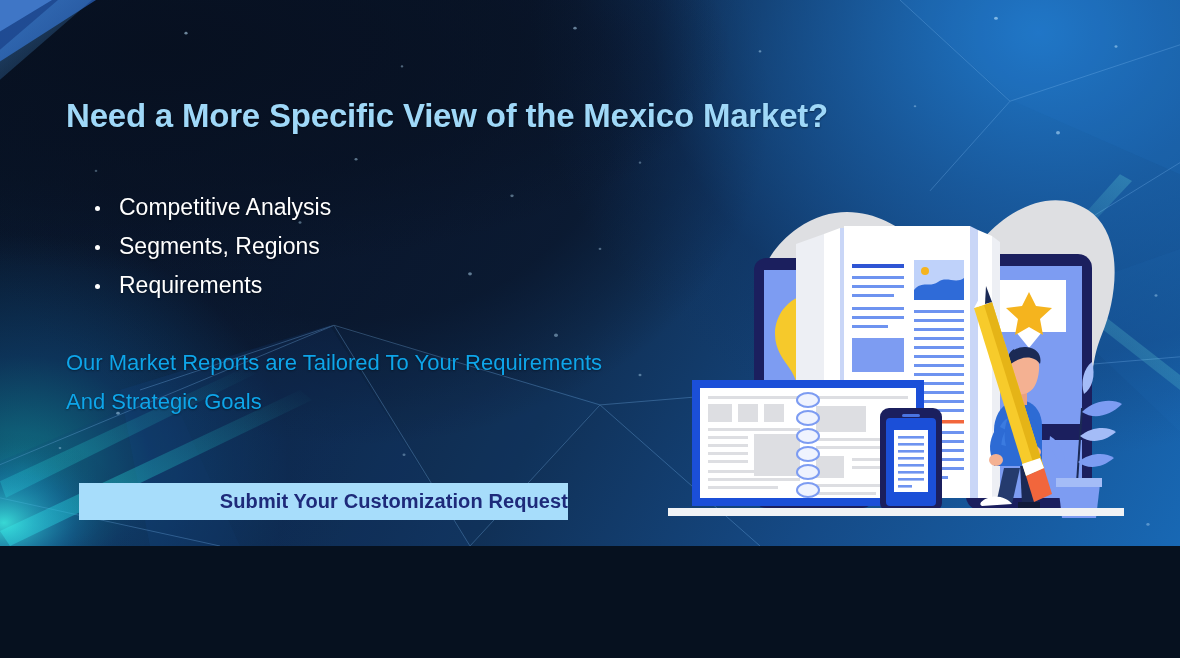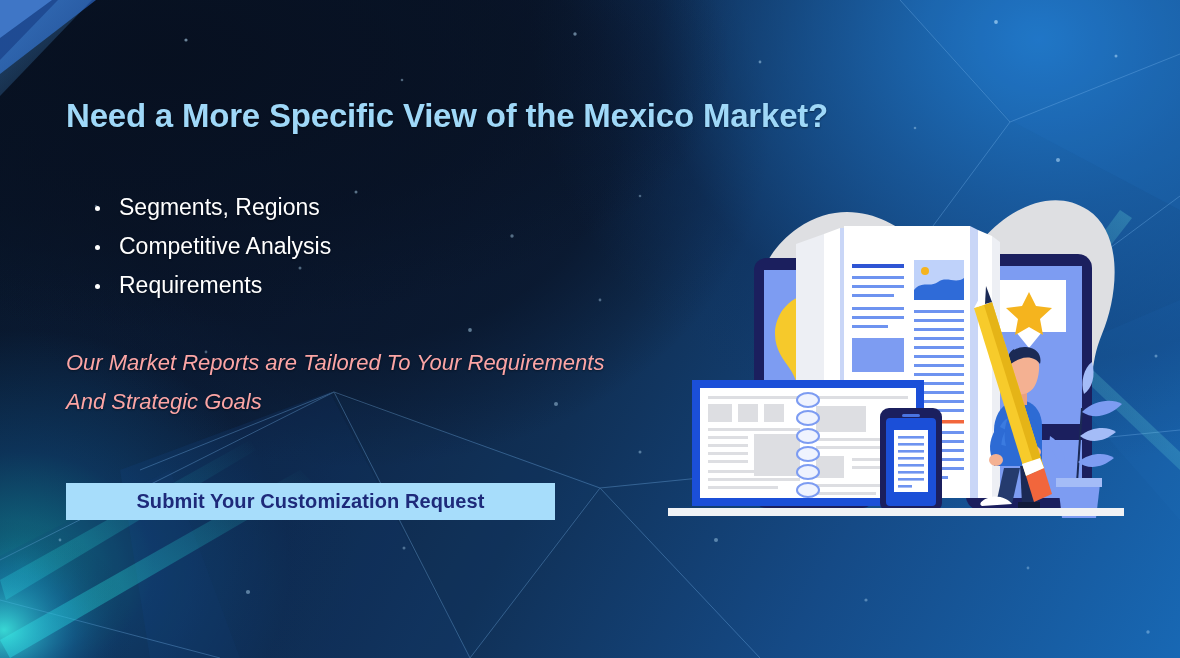--- a/index.html
+++ b/index.html
@@ -6,21 +6,21 @@
   * { margin:0; padding:0; box-sizing:border-box; }
   html, body { background:#06111f; }
   body {
     font-family:"Liberation Sans", sans-serif;
     -webkit-font-smoothing:antialiased;
   }
 
   .banner {
     position:relative;
     width:1180px;
-    height:658px;
+    height:546px;
     overflow:hidden;
     background:#0a1930;
   }
 
   
   .bg-base {
     position:absolute; inset:0;
     background:
       radial-gradient(ellipse 620px 520px at 88% 6%, #1f76c6 0%, rgba(26,95,165,0.72) 32%, rgba(14,52,104,0.30) 62%, rgba(10,25,48,0) 82%),
       radial-gradient(ellipse 430px 380px at 2% 86%, rgba(22,200,215,0.50) 0%, rgba(20,110,180,0.30) 30%, rgba(10,30,60,0.05) 62%, rgba(8,20,40,0) 80%),
@@ -71,40 +71,39 @@
     left:3px; top:18px;
     width:5px; height:5px;
     border-radius:50%;
     background:#ffffff;
   }
 
   .tagline {
     position:absolute;
     left:0; top:343px;
     width:540px;
-    color:#fca5a5;
+    color:#0ea5e9;
     font-size:22px;
-    font-style:italic;
     line-height:39px;
     text-shadow:0 1px 2px rgba(0,0,0,0.40);
   }
 
   .cta-button {
     position:absolute;
-    left:0; top:483px;
+    left:13px; top:483px;
     width:489px; height:37px;
     background:#a7ddfb;
     border:0;
     color:#1e2a7a;
     font-family:"Liberation Sans", sans-serif;
     font-size:20px;
     font-weight:bold;
     letter-spacing:0.1px;
     cursor:pointer;
-    text-align:center;
+    text-align:right;
     line-height:37px;
     white-space:nowrap;
   }
 
   
   .illustration {
     position:absolute;
     left:648px; top:168px;
     width:484px; height:372px;
   }
@@ -406,22 +405,22 @@
 
       <rect x="20" y="340" width="456" height="8" fill="#F0F2F5"></rect>
     </svg>
   </div>
 
   <div class="content">
 
     <h1 class="headline">Need a More Specific View of the Mexico Market?</h1>
 
     <ul class="bullets">
+      <li class="bullet">Competitive Analysis</li>
       <li class="bullet">Segments, Regions</li>
-      <li class="bullet">Competitive Analysis</li>
       <li class="bullet">Requirements</li>
     </ul>
 
     <p class="tagline">Our Market Reports are Tailored To Your Requirements And Strategic Goals</p>
 
     <button class="cta-button">Submit Your Customization Request</button>
   </div>
 
 </div>
 

